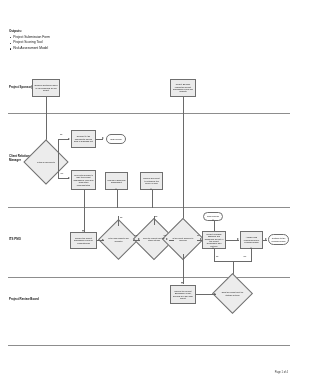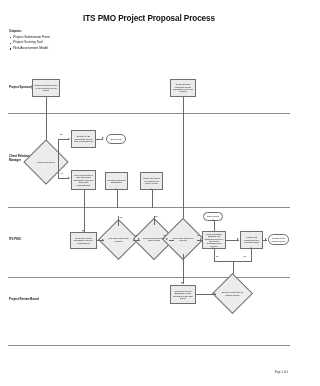--- a/index.html
+++ b/index.html
@@ -67,21 +67,20 @@
   
   .footer{
     position:absolute;right:10px;bottom:12px;font-size:2.6px;color:#333;
   }
 </style>
 </head>
 <body>
 
 <div id="page">
 
-  <div class="title">ITS PMO Project Proposal Process</div>
 
   <div class="outputs">
     <div class="outputs-head">Outputs:</div>
     <ul>
       <li>Project Submission Form</li>
       <li>Project Scoring Tool</li>
       <li>Risk Assessment Model</li>
     </ul>
   </div>
 

